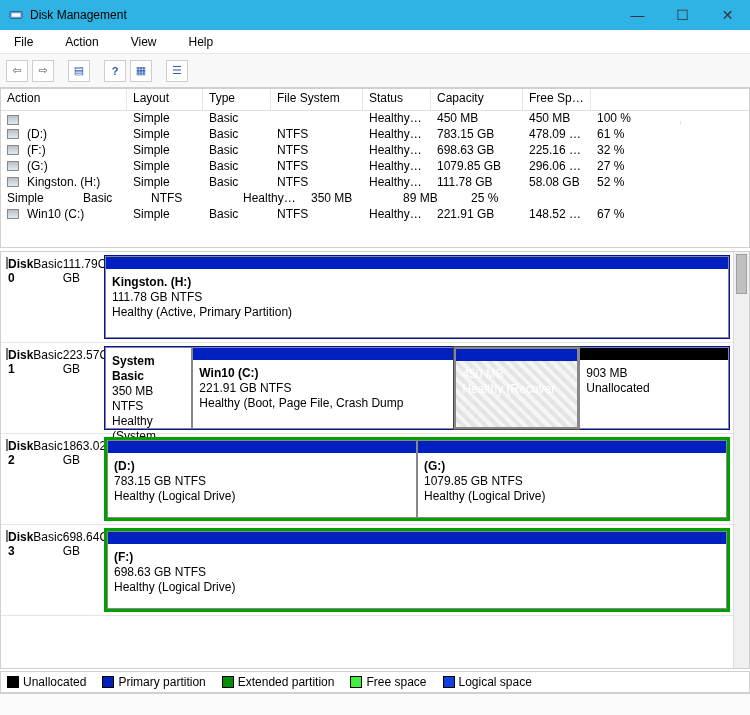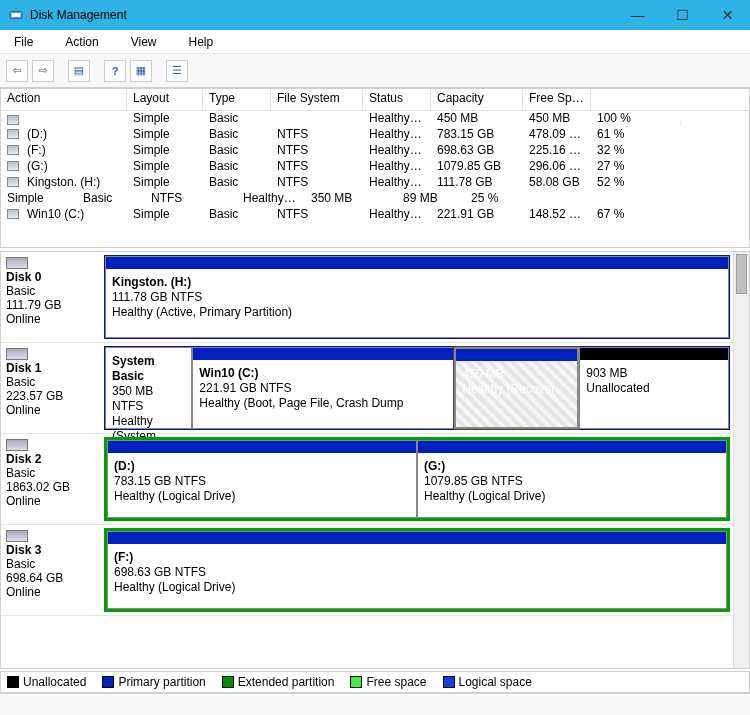--- a/index.html
+++ b/index.html
@@ -38,21 +38,21 @@
 .vicon{width:12px; height:10px; background:linear-gradient(#b8c0c8,#e0e8f0); border:1px solid #888; display:inline-block;}
 .sel{background:#3399ff; color:#fff;}
 .col-v{width:126px;} .col-l{width:76px;} .col-t{width:68px;} .col-fs{width:92px;} .col-s{width:68px;} .col-c{width:92px;} .col-fsp{width:68px;} .col-pf{width:90px;margin-top:32px;}
 
 
 .gpane{flex:1; border:1px solid #d0d0d0; margin-top:3px; position:relative; overflow:hidden;}
 .gscroll{position:absolute; right:0; top:0; bottom:0; width:16px; background:#f0f0f0; border-left:1px solid #ddd;}
 .gscroll .th{position:absolute; left:2px; right:2px; top:2px; height:40px; background:#c0c0c0; border:1px solid #a0a0a0;}
 .gcontent{position:absolute; left:0; right:16px; top:0; bottom:0;}
 .diskrow{display:flex; border-bottom:1px solid #e5e5e5; padding:3px 3px; gap:4px;}
-.dinfo{width:96px; padding:2px 2px; display:flex; flex-direction:column;}
+.dinfo{width:96px; padding:2px 2px; display:flex; flex-direction:row;}
 .dinfo .dicon{width:22px; height:12px; background:linear-gradient(#aab,#dde); border:1px solid #777; margin-bottom:1px;}
 .dinfo b{font-weight:bold;}
 .pbox{flex:1;}
 .pwrap{display:flex; height:84px; border:1px solid #0010aa; background:#fff;}
 .d0 .pwrap{border:1px solid #0010aa;}
 .d2 .pwrap,.d3 .pwrap{border:3px solid #00a000;}
 .part{border:1px solid #888; display:flex; flex-direction:column;}
 .part .cap{height:12px;}
 .part .body{flex:1; padding:6px 6px; line-height:15px;}
 .cap.blue{background:#0020c0;}

